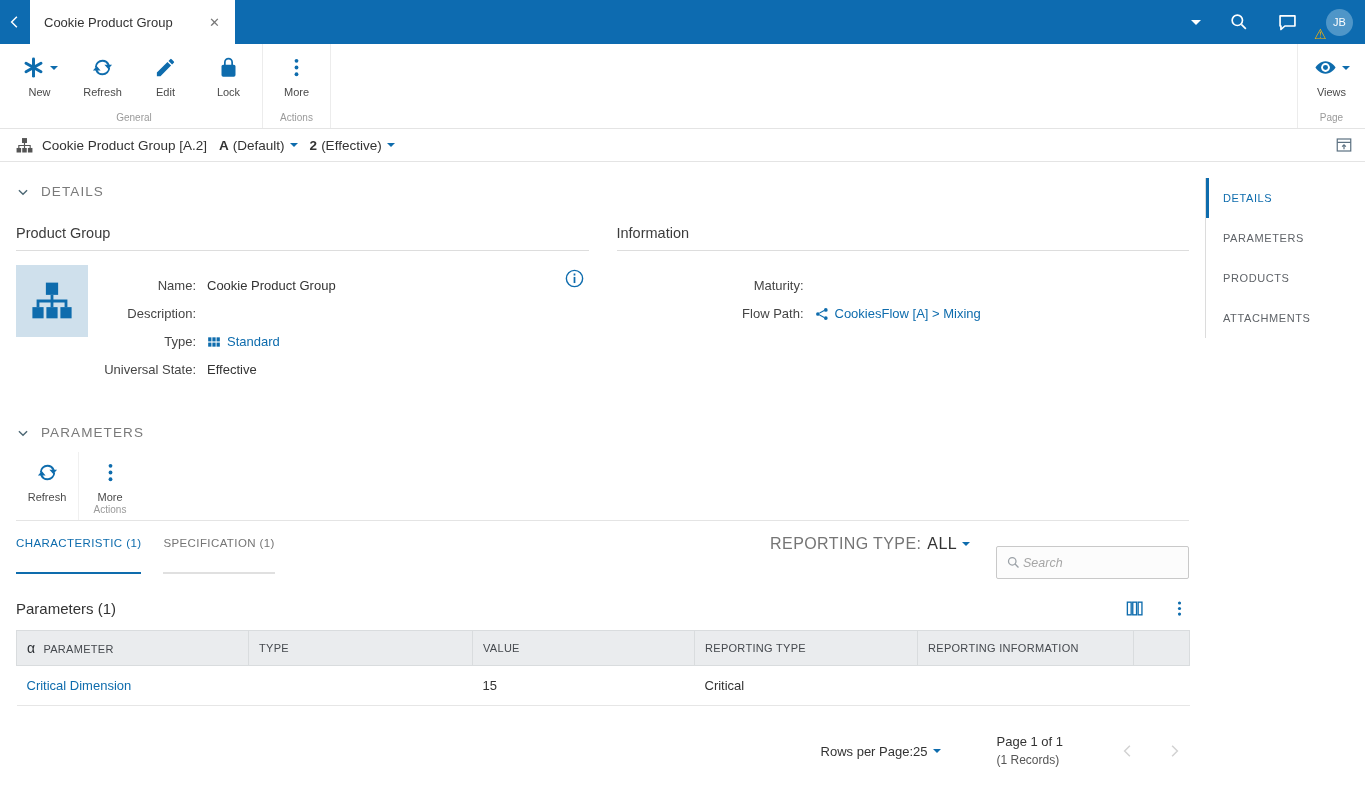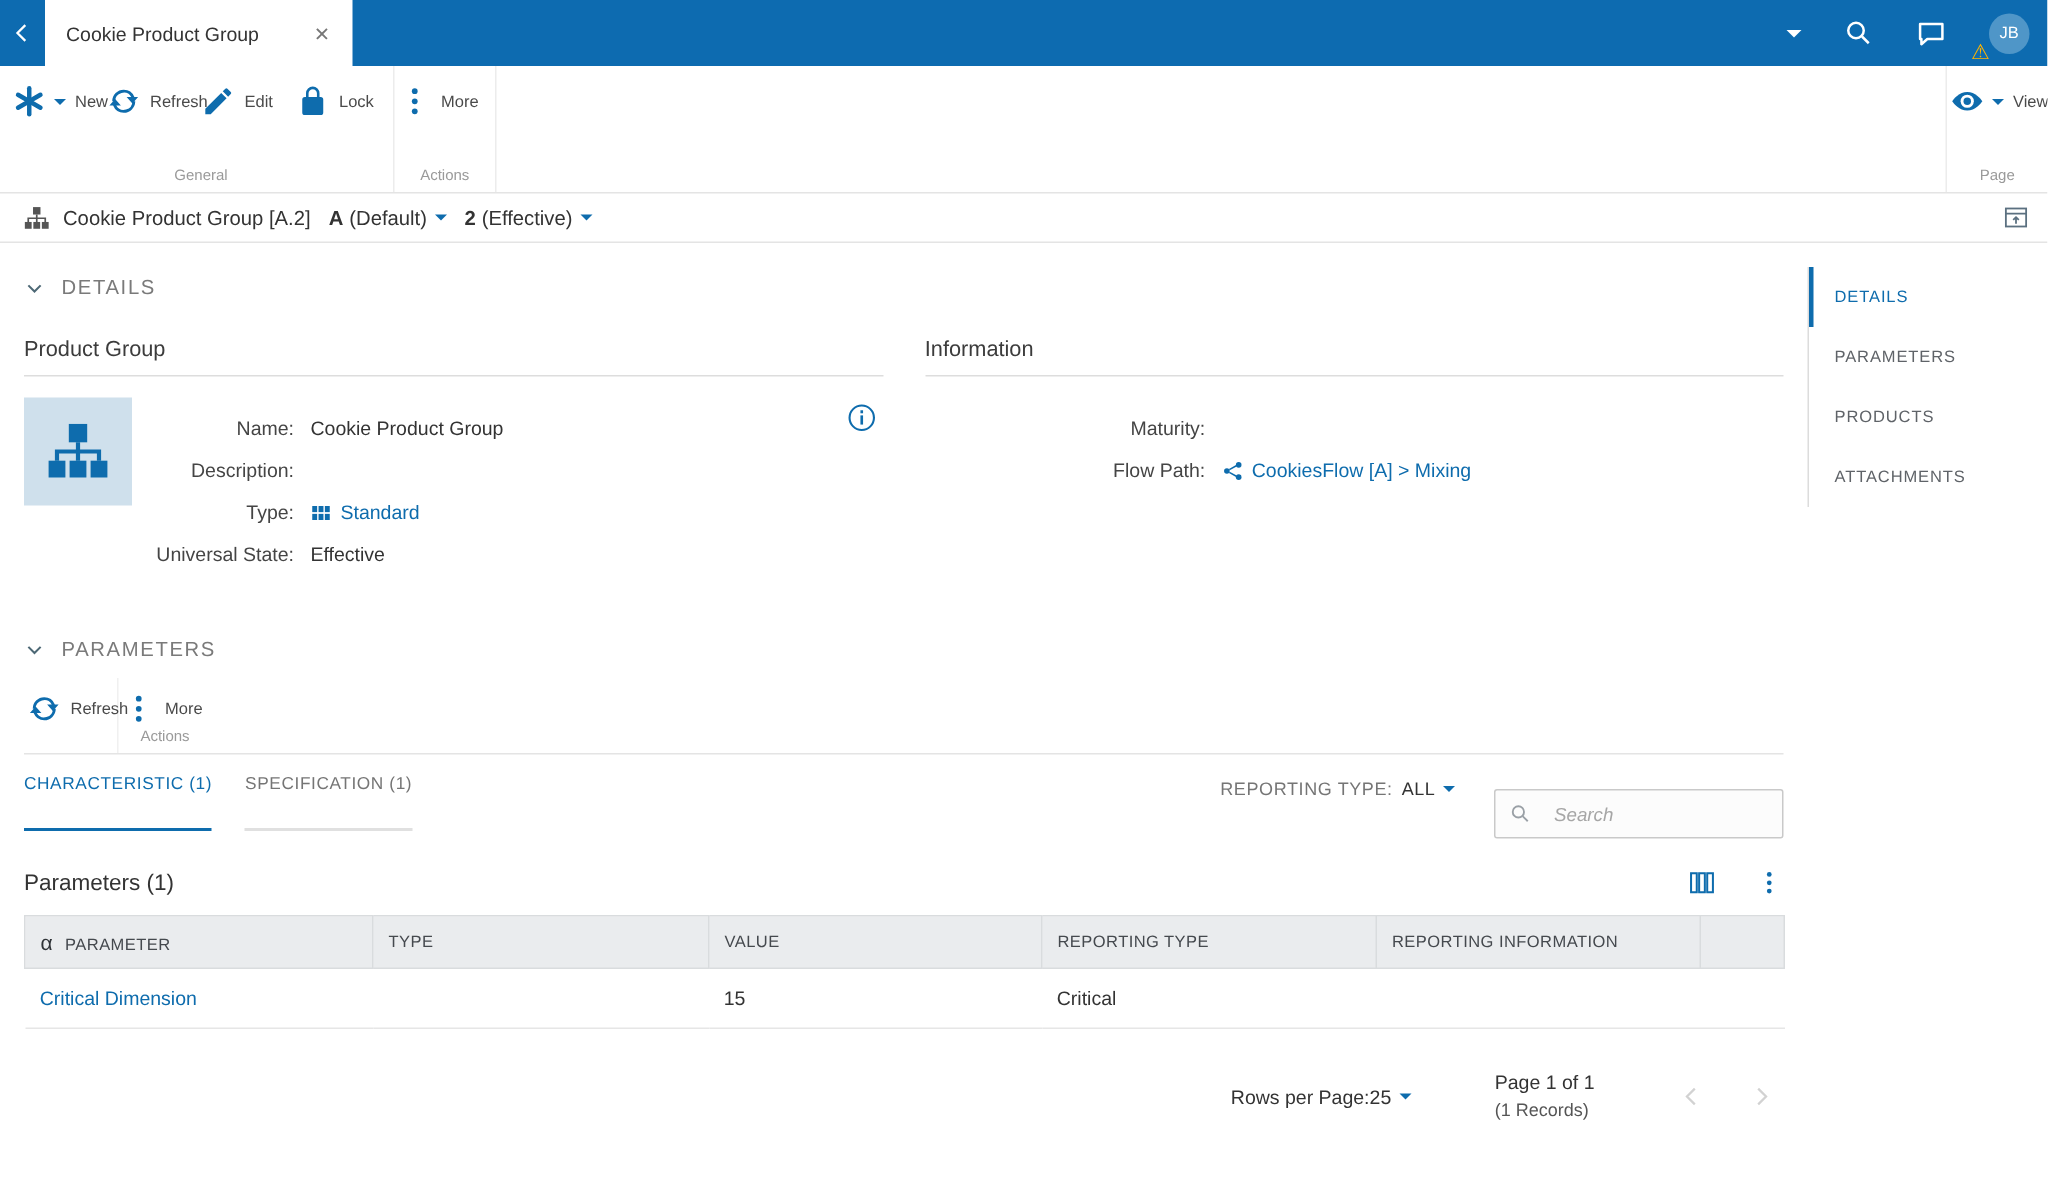--- a/index.html
+++ b/index.html
@@ -17,21 +17,21 @@
   .caret-white{width:0;height:0;border:5px solid transparent;border-top-color:#fff;margin-top:5px}
   .avatar-wrap{position:relative;margin-right:12px;cursor:pointer}
   .avatar{width:27px;height:27px;border-radius:50%;background:#4f96c8;color:#fff;font-size:11px;font-weight:normal;display:flex;align-items:center;justify-content:center}
   .avatar-warning{position:absolute;left:-12px;bottom:-6px;font-size:14px;color:#ffb400}
 
   
   .ribbon{display:flex;align-items:stretch;height:85px;border-bottom:1px solid #e4e4e4;background:#fff;padding-left:6px}
   .rgroup{display:flex;flex-direction:column;border-right:1px solid #ececec;padding:0 2px}
   .rgroup.last{border-right:none;border-left:1px solid #ececec}
   .rbuttons{display:flex;flex:1;align-items:flex-start;padding-top:11px}
-  .rbtn{width:63px;display:flex;flex-direction:row;align-items:center;gap:6px;cursor:pointer}
+  .rbtn{width:63px;display:flex;flex-direction:column;align-items:center;gap:6px;cursor:pointer}
   .rbtn-icon{height:25px;display:flex;align-items:center;justify-content:center;color:#0e6cad}
   .rbtn-icon svg{width:23px;height:23px;fill:currentColor}
   .rbtn-label{font-size:11px;color:#4a4a4a}
   .rgroup-label{font-size:10px;color:#9a9a9a;text-align:center;padding:1px 0 5px}
   .ribbon-spacer{flex:1}
   .caret-blue{width:0;height:0;border:4px solid transparent;border-top-color:#0e6cad;display:inline-block;margin-left:5px;transform:translateY(2px)}
 
   
   .crumbbar{height:33px;display:flex;align-items:center;border-bottom:1px solid #e4e4e4;padding:0 12px 0 16px}
   .crumb-icon{color:#555;display:flex;margin-right:9px}
@@ -80,23 +80,23 @@
   .mini-ribbon .rgroup{border-right:1px solid #f0f0f0}
   .mini-ribbon .rgroup:last-child{border-right:none}
   .mini-ribbon .rbuttons{padding-top:8px}
   .mini-ribbon .rbtn{width:58px}
 
   
   .tabsrow{display:flex;align-items:flex-end;margin-top:14px}
   .ptab{margin-right:22px;padding-bottom:23px;font-size:11.5px;letter-spacing:.4px;color:#757575;border-bottom:2px solid #e0e0e0;cursor:pointer;margin-bottom:5px}
   .ptab.active{color:#0e6cad;border-bottom-color:#0e6cad}
   .tabs-spacer{flex:1}
-  .reptype{display:flex;align-items:center;margin-right:26px;margin-bottom:26px;font-size:12px;color:#757575;letter-spacing:.4px;cursor:pointer}
+  .reptype{display:flex;align-items:center;margin-right:26px;margin-bottom:26px;font-size:16px;color:#757575;letter-spacing:.4px;cursor:pointer}
   .reptype-val{color:#333;margin-left:6px}
-  .searchbox{width:193px;height:33px;border:1px solid #c9c9c9;border-radius:2px;background:#fcfcfc;display:flex;align-items:center;padding:0 9px;gap:15px}
+  .searchbox{width:193px;height:33px;border:1px solid #c9c9c9;border-radius:2px;background:#fcfcfc;display:flex;align-items:center;padding:0 9px;gap:2px}
   .searchbox svg{width:15px;height:15px;stroke:#9aa0a6;fill:none;stroke-width:2;flex-shrink:0}
   .searchbox input{border:none;outline:none;background:transparent;font-style:italic;font-size:12.5px;color:#555;width:100%;font-family:inherit}
   .searchbox input::placeholder{color:#a6a6a6;font-style:italic}
 
   
   .gridhead{display:flex;align-items:center;margin-top:20px}
   .gridhead h2{font-size:15px;color:#333;font-weight:normal;flex:1}
   .ghicon{color:#0e6cad;cursor:pointer;display:flex;margin-left:26px}
   .ghicon svg{width:19px;height:19px;stroke:currentColor;fill:none;stroke-width:1.7}
   .ghicon.dots svg{fill:currentColor;stroke:none}

